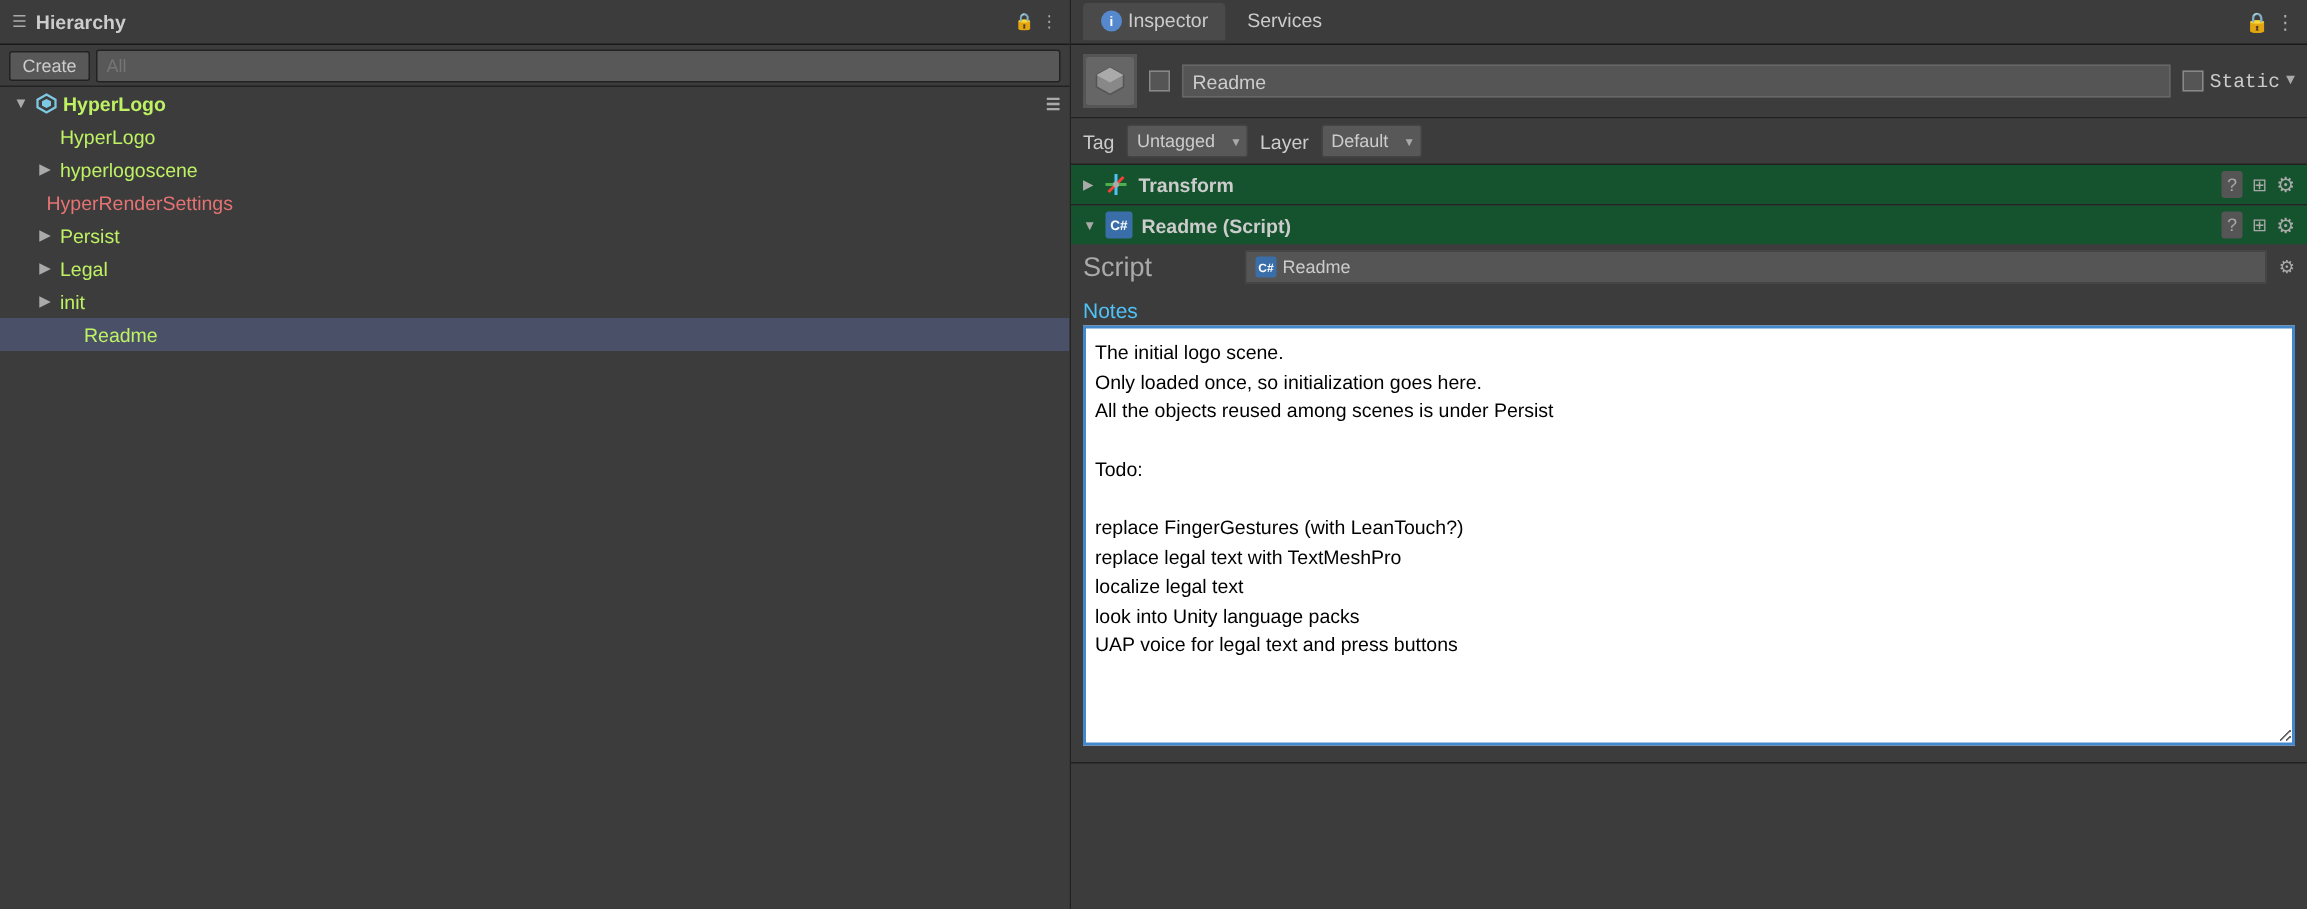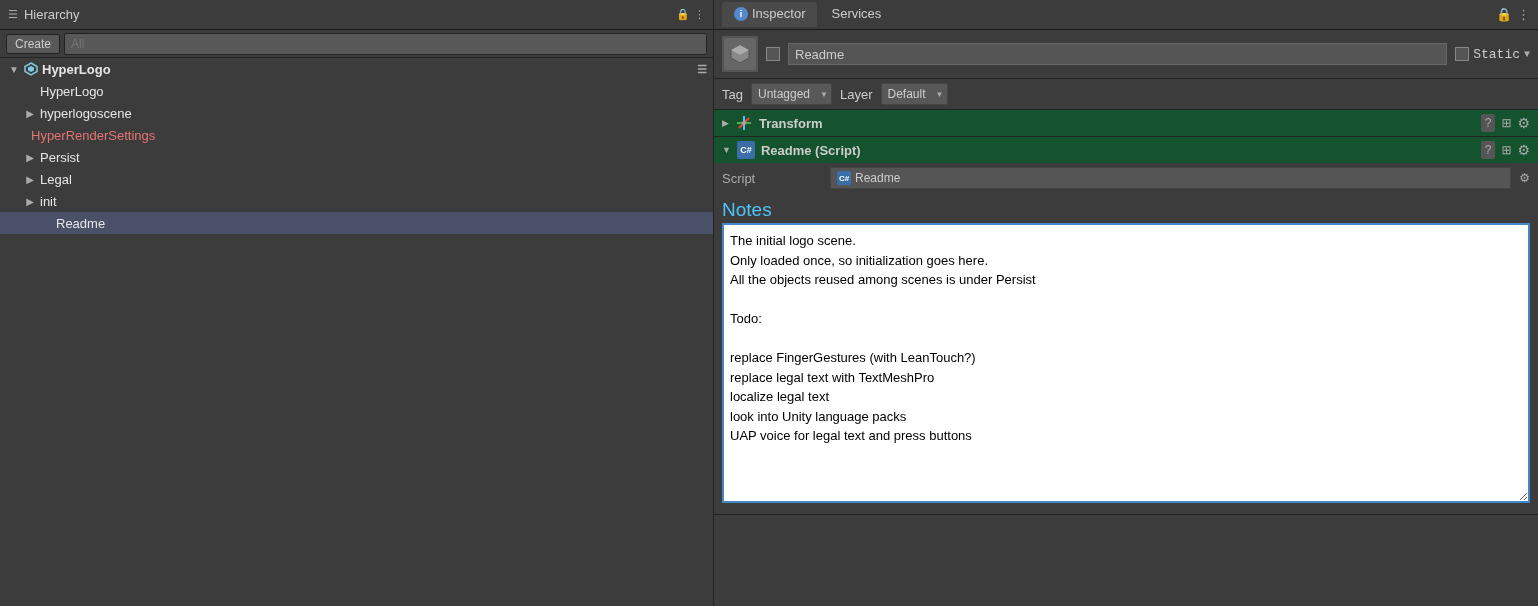--- a/index.html
+++ b/index.html
@@ -34,21 +34,21 @@
     }
 
     .panel-title-icon {
       color: #aaa;
       font-size: 11px;
     }
 
     .panel-title-text {
       color: #ccc;
       font-size: 13px;
-      font-weight: 400;
+      font-weight: 700;
     }
 
     .panel-title-actions {
       margin-left: auto;
       display: flex;
       gap: 4px;
       align-items: center;
     }
 
     .lock-icon, .menu-icon {
@@ -134,21 +134,21 @@
       height: 14px;
       display: inline-block;
     }
 
     .item-label {
       font-size: 13px;
     }
 
     .color-blue { color: #4fc3f7; }
     .color-red { color: #e57373; }
-    .color-normal { color: #e5e5e5; }
+    .color-normal { color: #bef264; }
 
     .hierarchy-menu-icon {
       margin-left: auto;
       margin-right: 6px;
       color: #aaa;
       font-size: 11px;
     }
 
     
     .inspector-panel {
@@ -369,21 +369,21 @@
     .script-row {
       display: flex;
       align-items: center;
       padding: 4px 8px;
       gap: 8px;
       background: #3c3c3c;
     }
 
     .script-label {
       color: #aaa;
-      font-size: 13px;
+      font-size: 18px;
       width: 100px;
     }
 
     .script-value {
       flex: 1;
       background: #555;
       border: 1px solid #444;
       color: #ccc;
       font-size: 12px;
       padding: 2px 6px;
@@ -408,21 +408,21 @@
 
     .script-gear {
       margin-left: auto;
       color: #aaa;
       font-size: 12px;
     }
 
     
     .notes-label {
       color: #4fc3f7;
-      font-size: 19px;
+      font-size: 14px;
       padding: 6px 8px 2px;
       display: block;
     }
 
     .notes-textarea {
       width: calc(100% - 16px);
       margin: 0 8px 8px;
       background: #fff;
       border: 2px solid #4488cc;
       color: #000;

